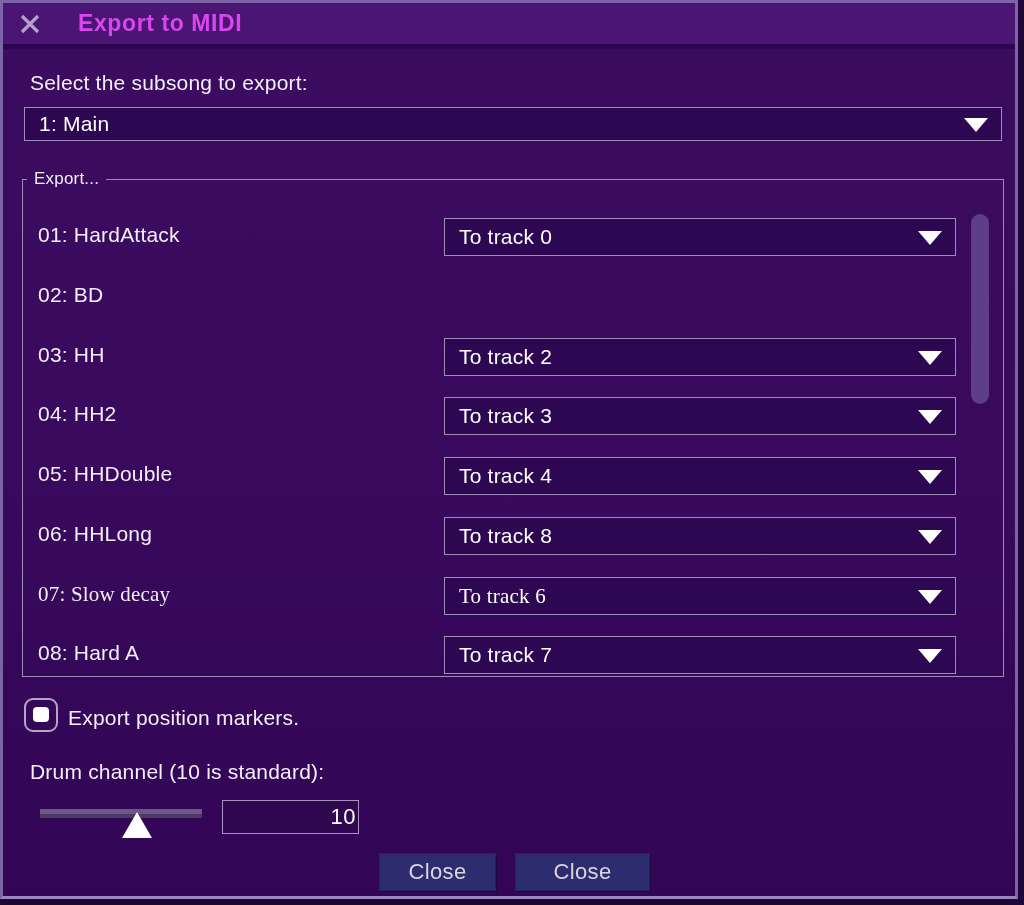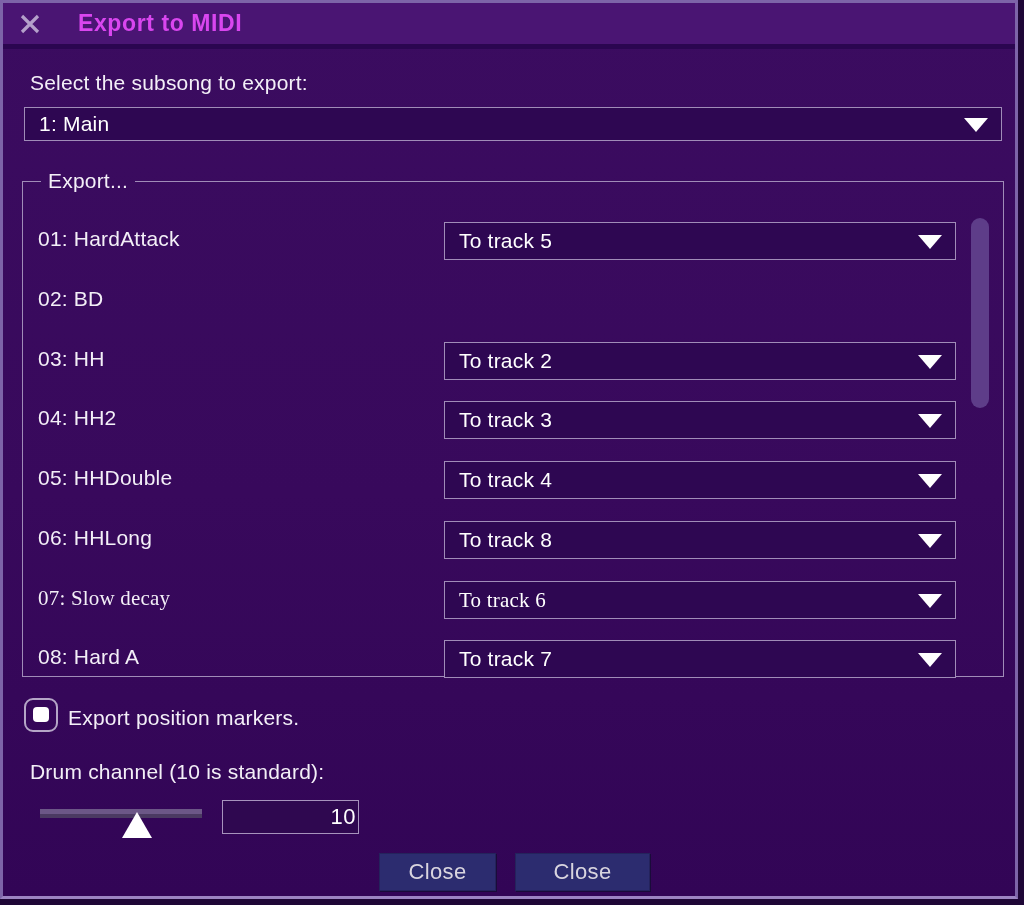--- a/index.html
+++ b/index.html
@@ -55,22 +55,22 @@
     border-right: 12px solid transparent;
     border-top: 14px solid #ffffff;
   }
 
   
   fieldset.export-group {
     position: absolute; left: 19px; top: 166px; width: 982px; height: 508px;
     border: 1.5px solid #a08cb8; margin: 0; padding: 0;
   }
   fieldset.export-group legend {
-    margin-left: 18px; padding: 0 7px;
-    font-size: 21px; color: #f3eff7; letter-spacing: 0.2px;
+    margin-left: 4px; padding: 0 7px;
+    font-size: 17px; color: #f3eff7; letter-spacing: 0.2px;
   }
   .exp-row { position: absolute; left: 0; right: 0; height: 38px; }
   .exp-row .inst-label {
     position: absolute; left: 15px; top: 5px;
     font-size: 21px; color: #f3eff7; letter-spacing: 0.2px; white-space: nowrap;
   }
   .exp-row .combo { left: 421px; top: 0; width: 512px; height: 38px; }
 
   .scroll-thumb {
     position: absolute; left: 948px; top: 25px; width: 18px; height: 190px;
@@ -142,21 +142,21 @@
     <span>1: Main</span>
     <span class="arrow"></span>
   </div>
 
   <fieldset class="export-group">
     <legend>Export...</legend>
 
     <div class="exp-row" style="top:29px;">
       <div class="inst-label">01: HardAttack</div>
       <div class="combo">
-        <span>To track 5</span>
+        <span>To track 0</span>
         <span class="arrow"></span>
       </div>
     </div>
     <div class="exp-row" style="top:89px;">
       <div class="inst-label">02: BD</div>
     </div>
     <div class="exp-row" style="top:149px;">
       <div class="inst-label">03: HH</div>
       <div class="combo">
         <span>To track 2</span>

